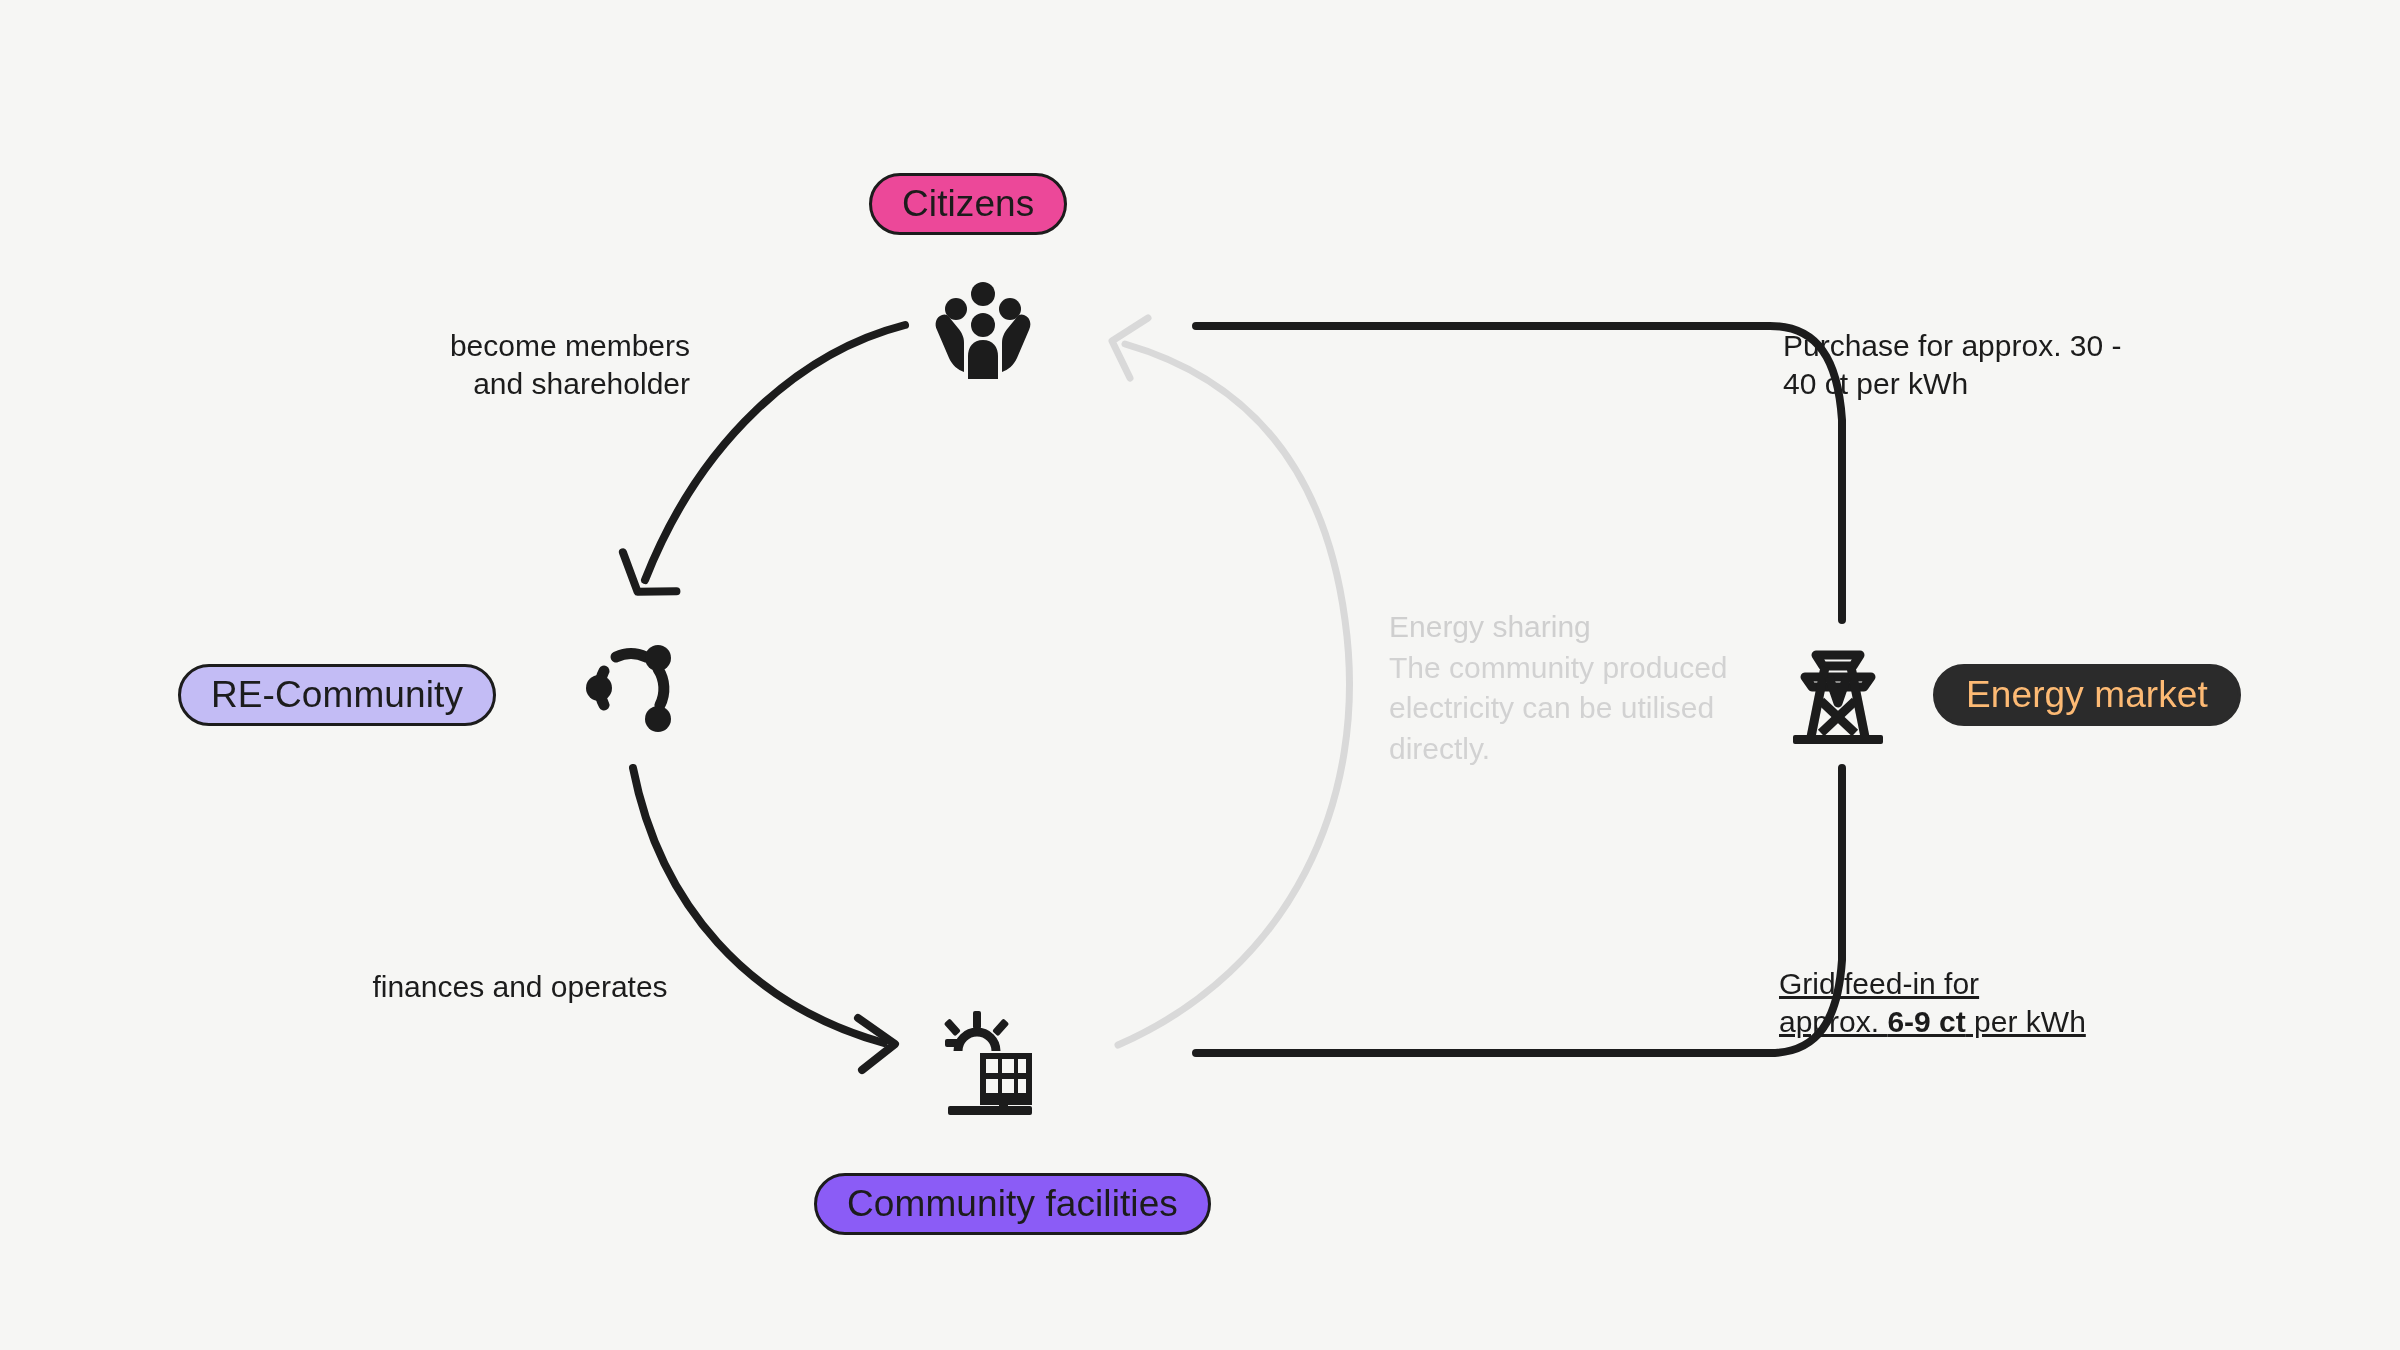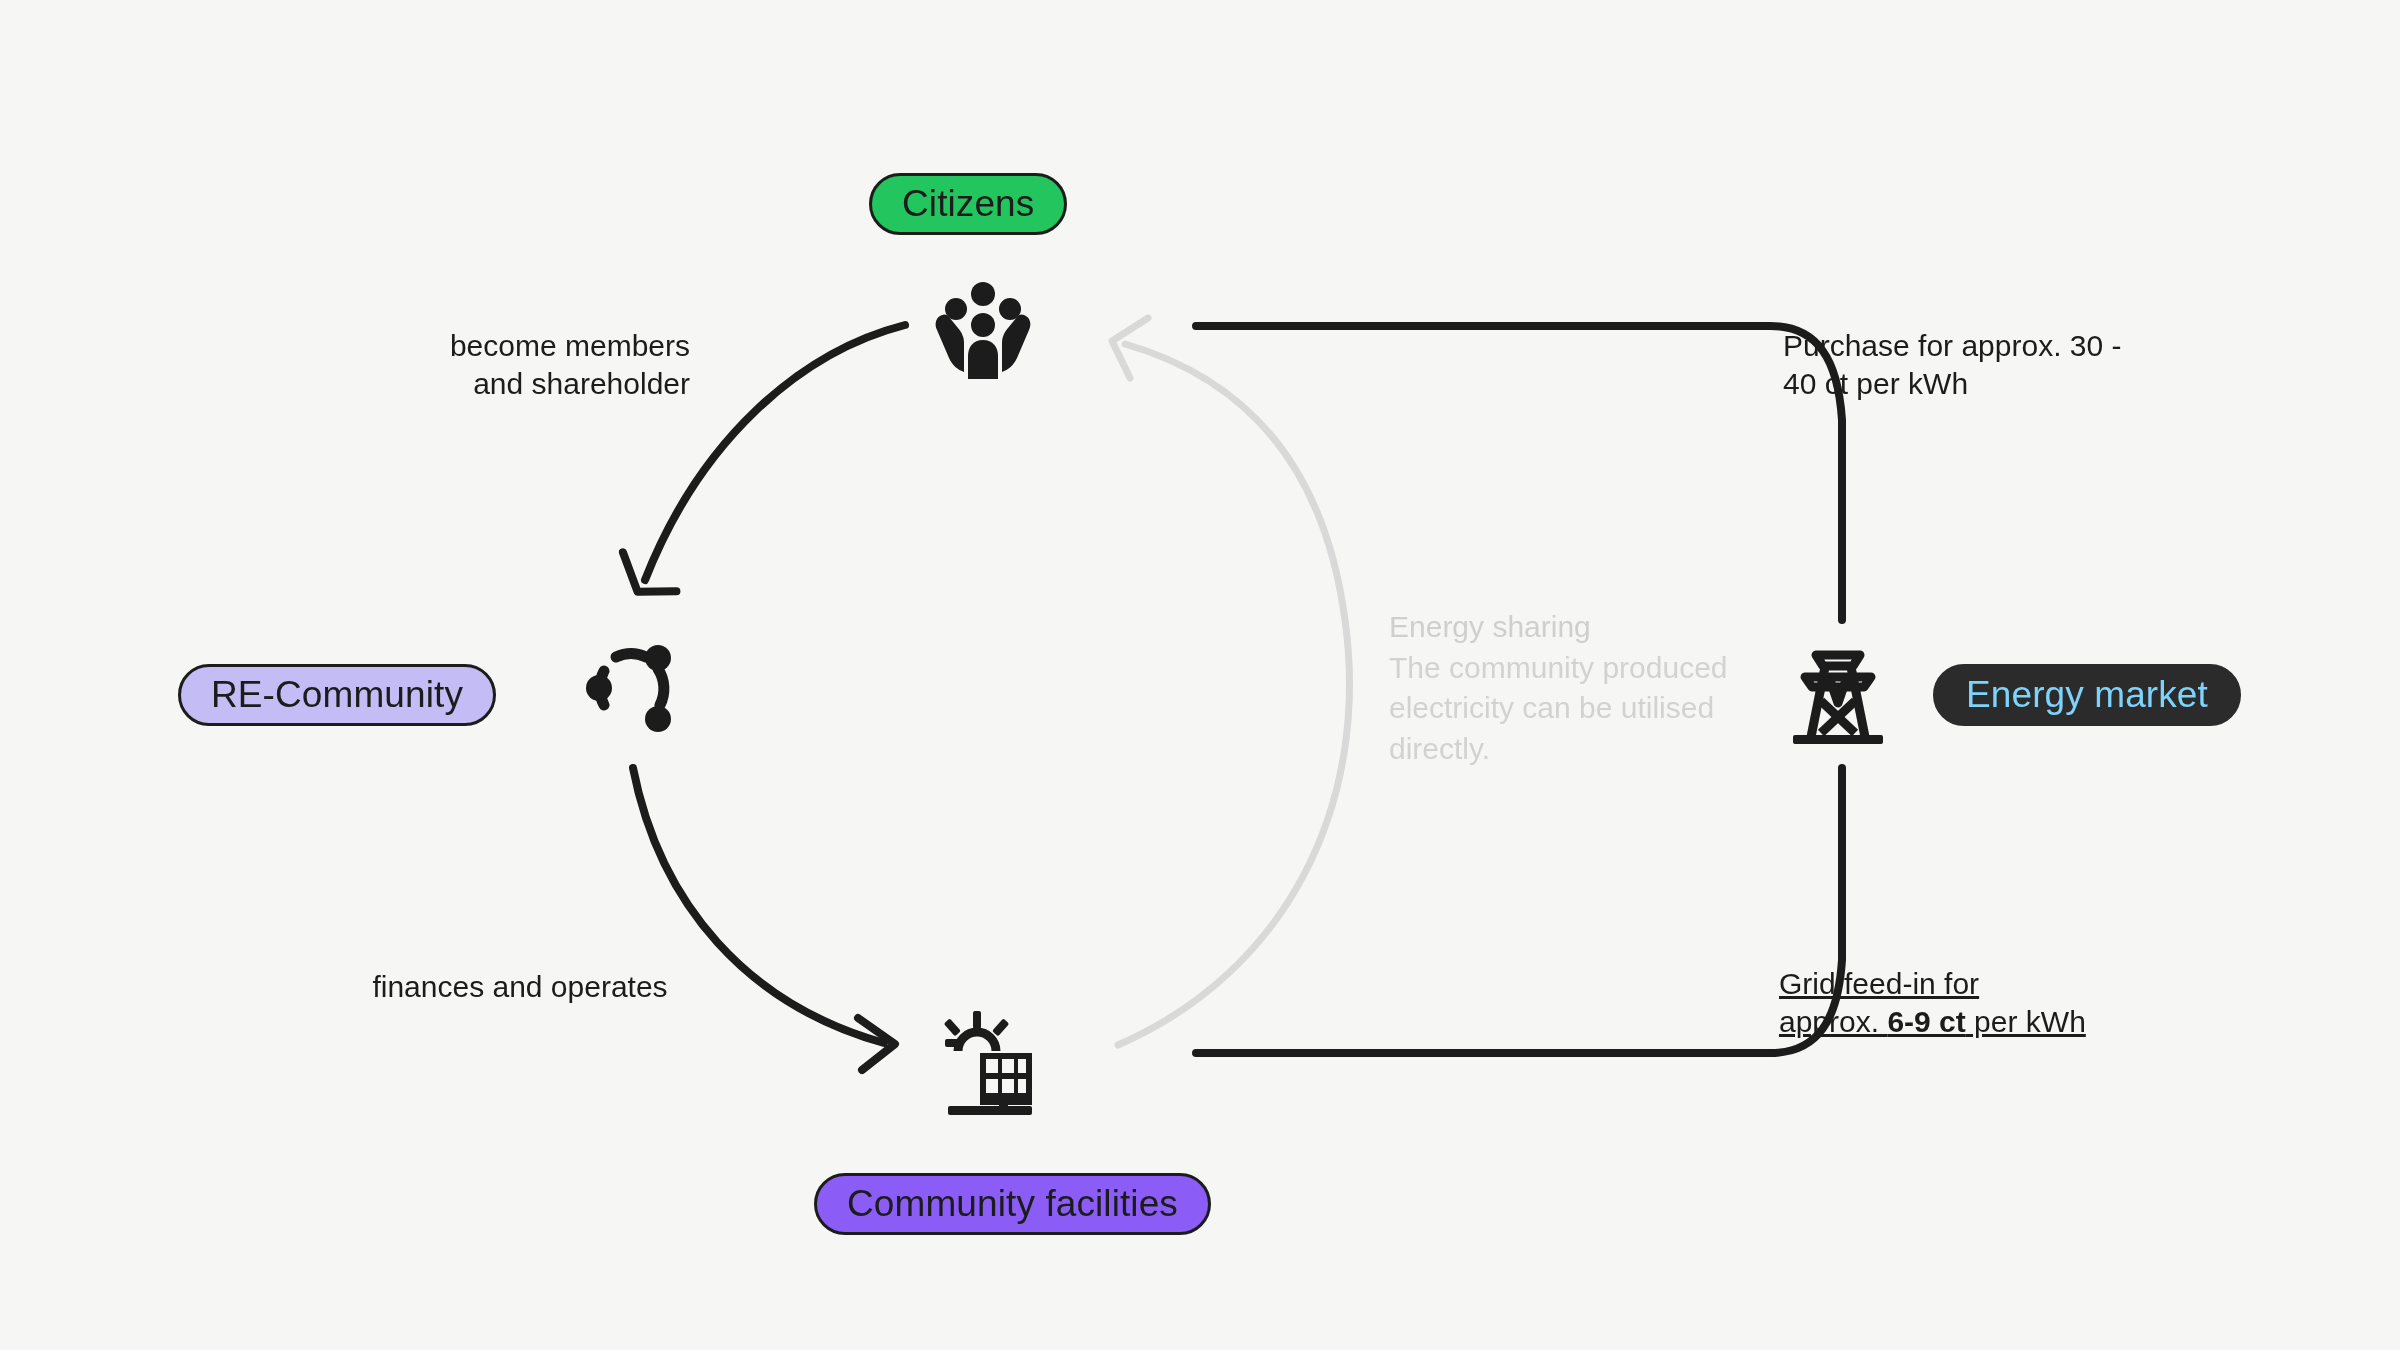--- a/index.html
+++ b/index.html
@@ -34,27 +34,27 @@
     display: flex;
     align-items: center;
     justify-content: center;
     color: #1c1c1c;
     font-size: 37px;
     letter-spacing: 0.1px;
     white-space: nowrap;
     padding: 0 30px;
     height: 62px;
   }
-  .pill.citizens   { background: #22c55e; left: 869px;  top: 173px;  }
+  .pill.citizens   { background: #ec4899; left: 869px;  top: 173px;  }
   .pill.recomm     { background: #c3bcf5; left: 178px;  top: 664px;  }
   .pill.facilities { background: #8b5cf6; left: 814px;  top: 1155px; margin-top: 18px; }
   .pill.market     {
     background: #2b2b2b;
     border-color: #2b2b2b;
-    color: #7dd3fc;
+    color: #fdba74;
     left: 1933px;
     top: 664px;
   }
 
   
   .icon-node {
     position: absolute;
     width: 110px;
     height: 110px;
   }

